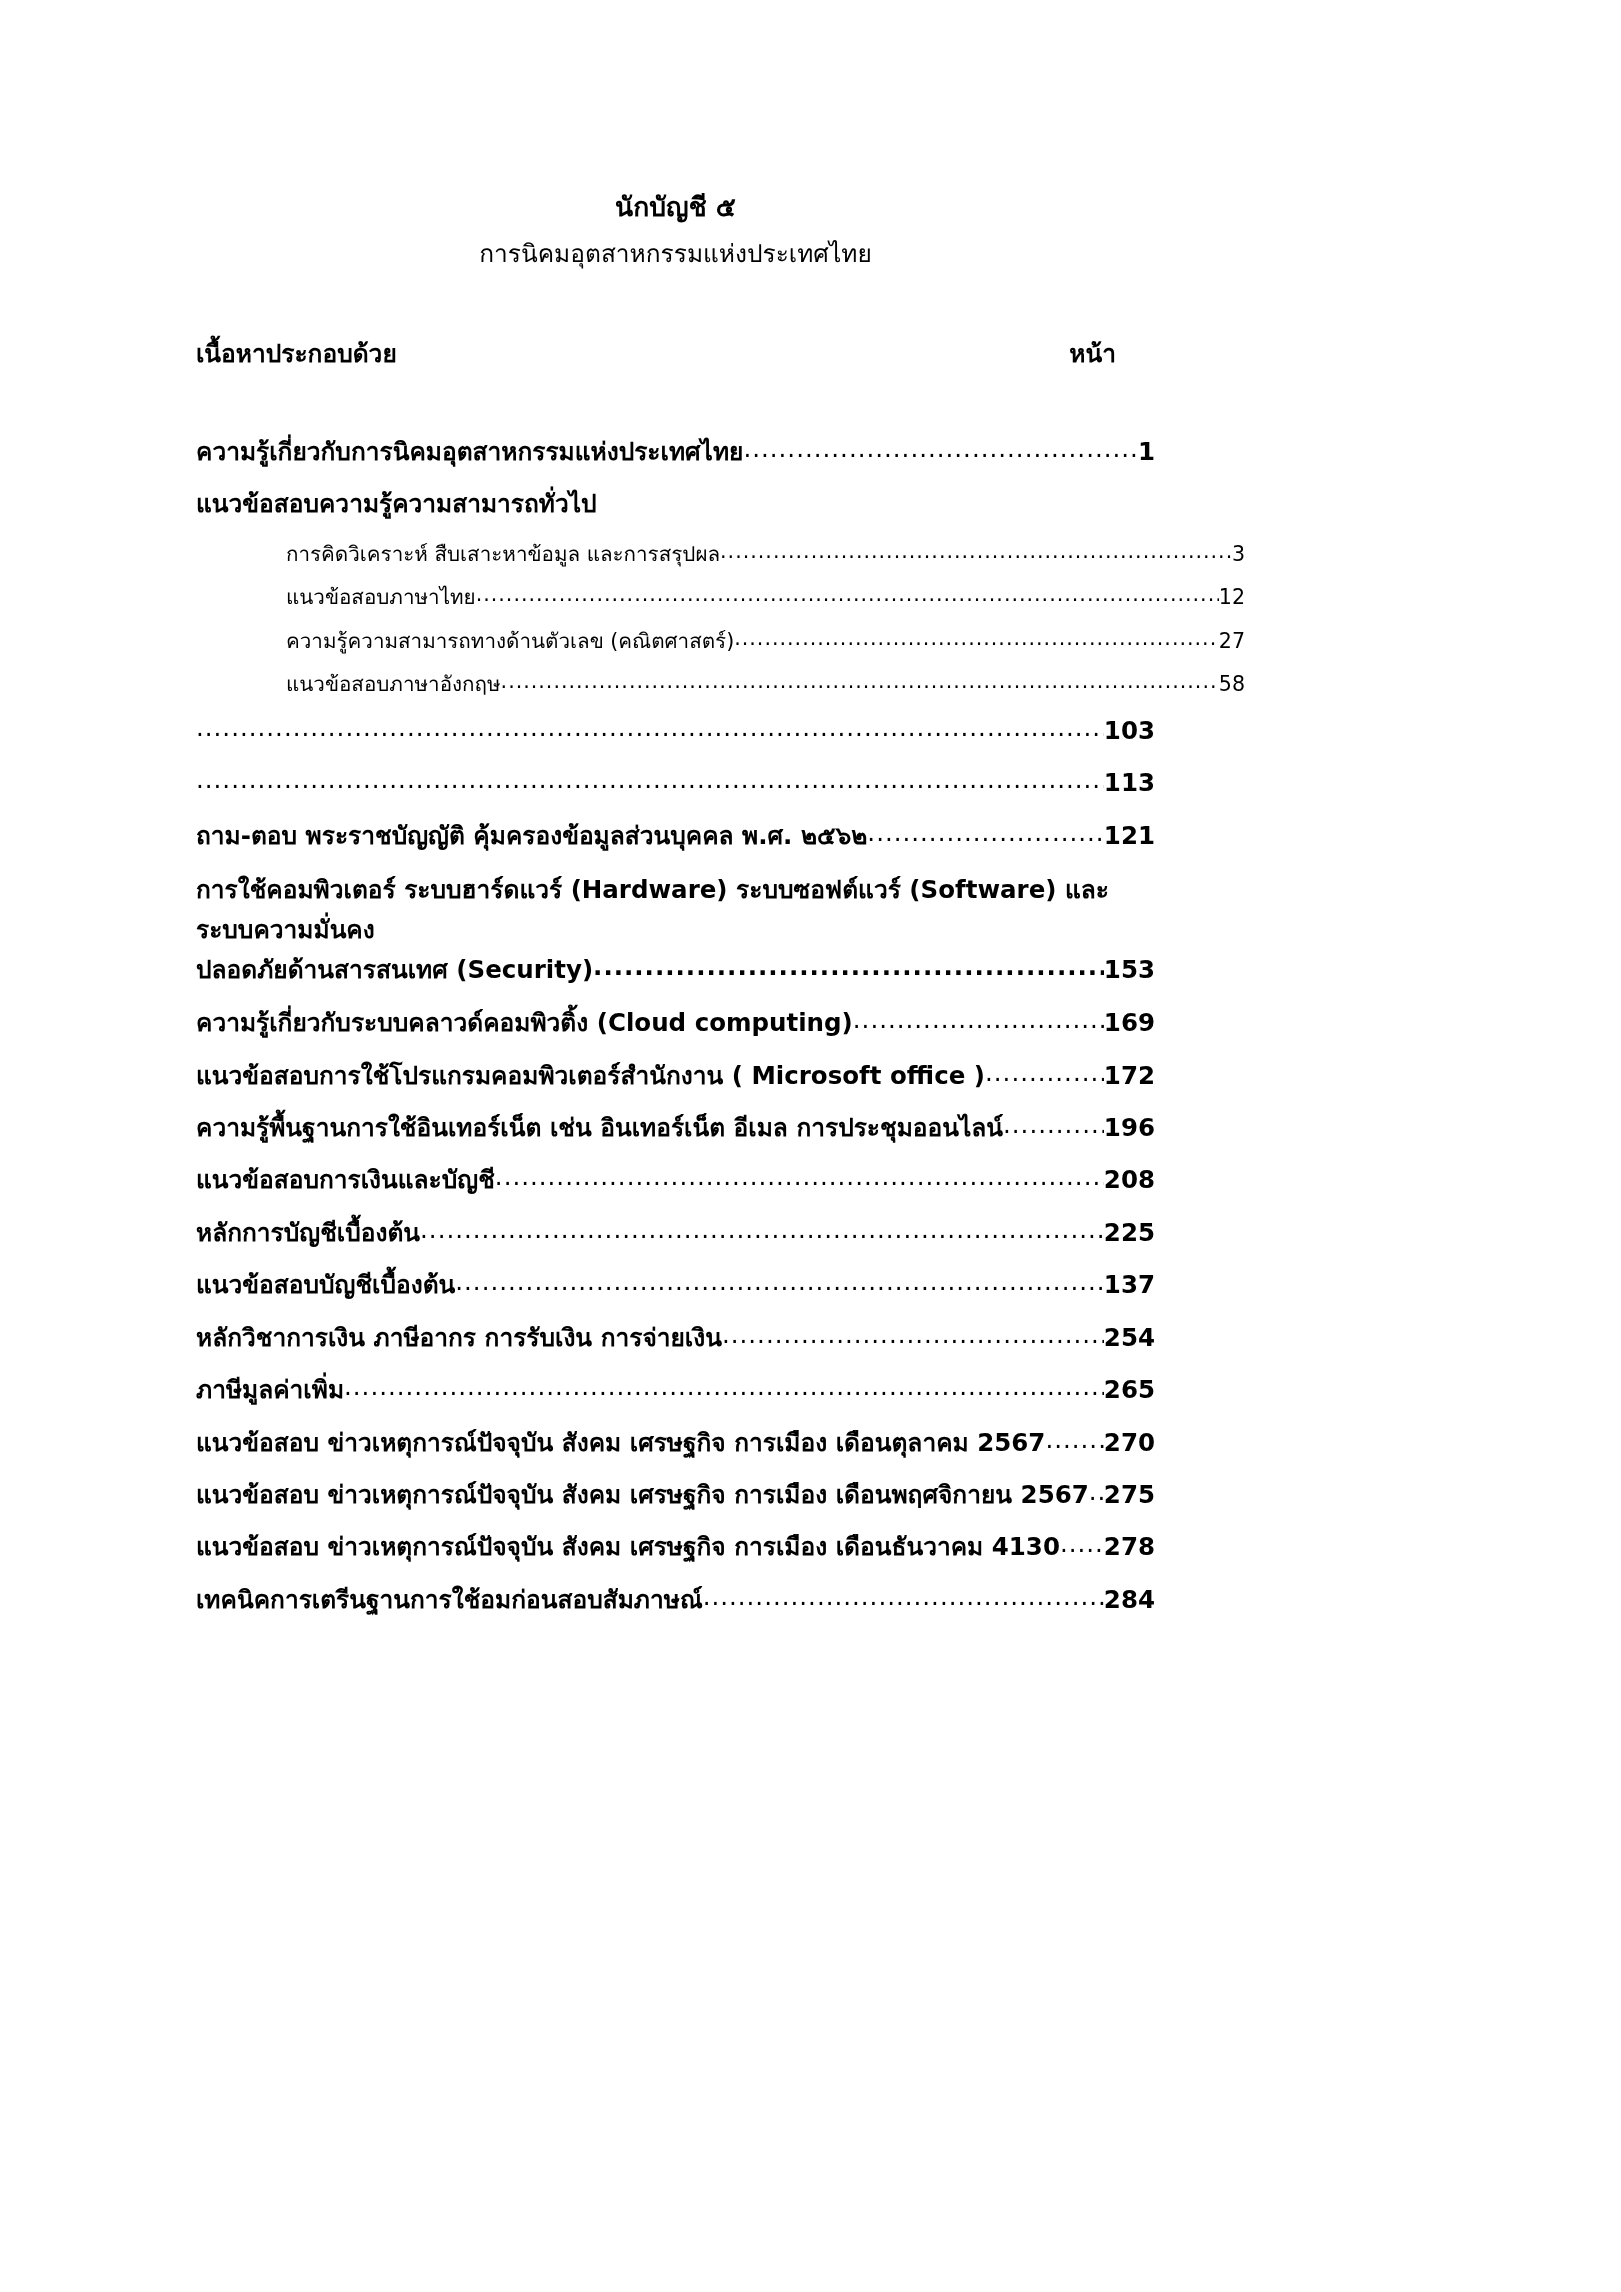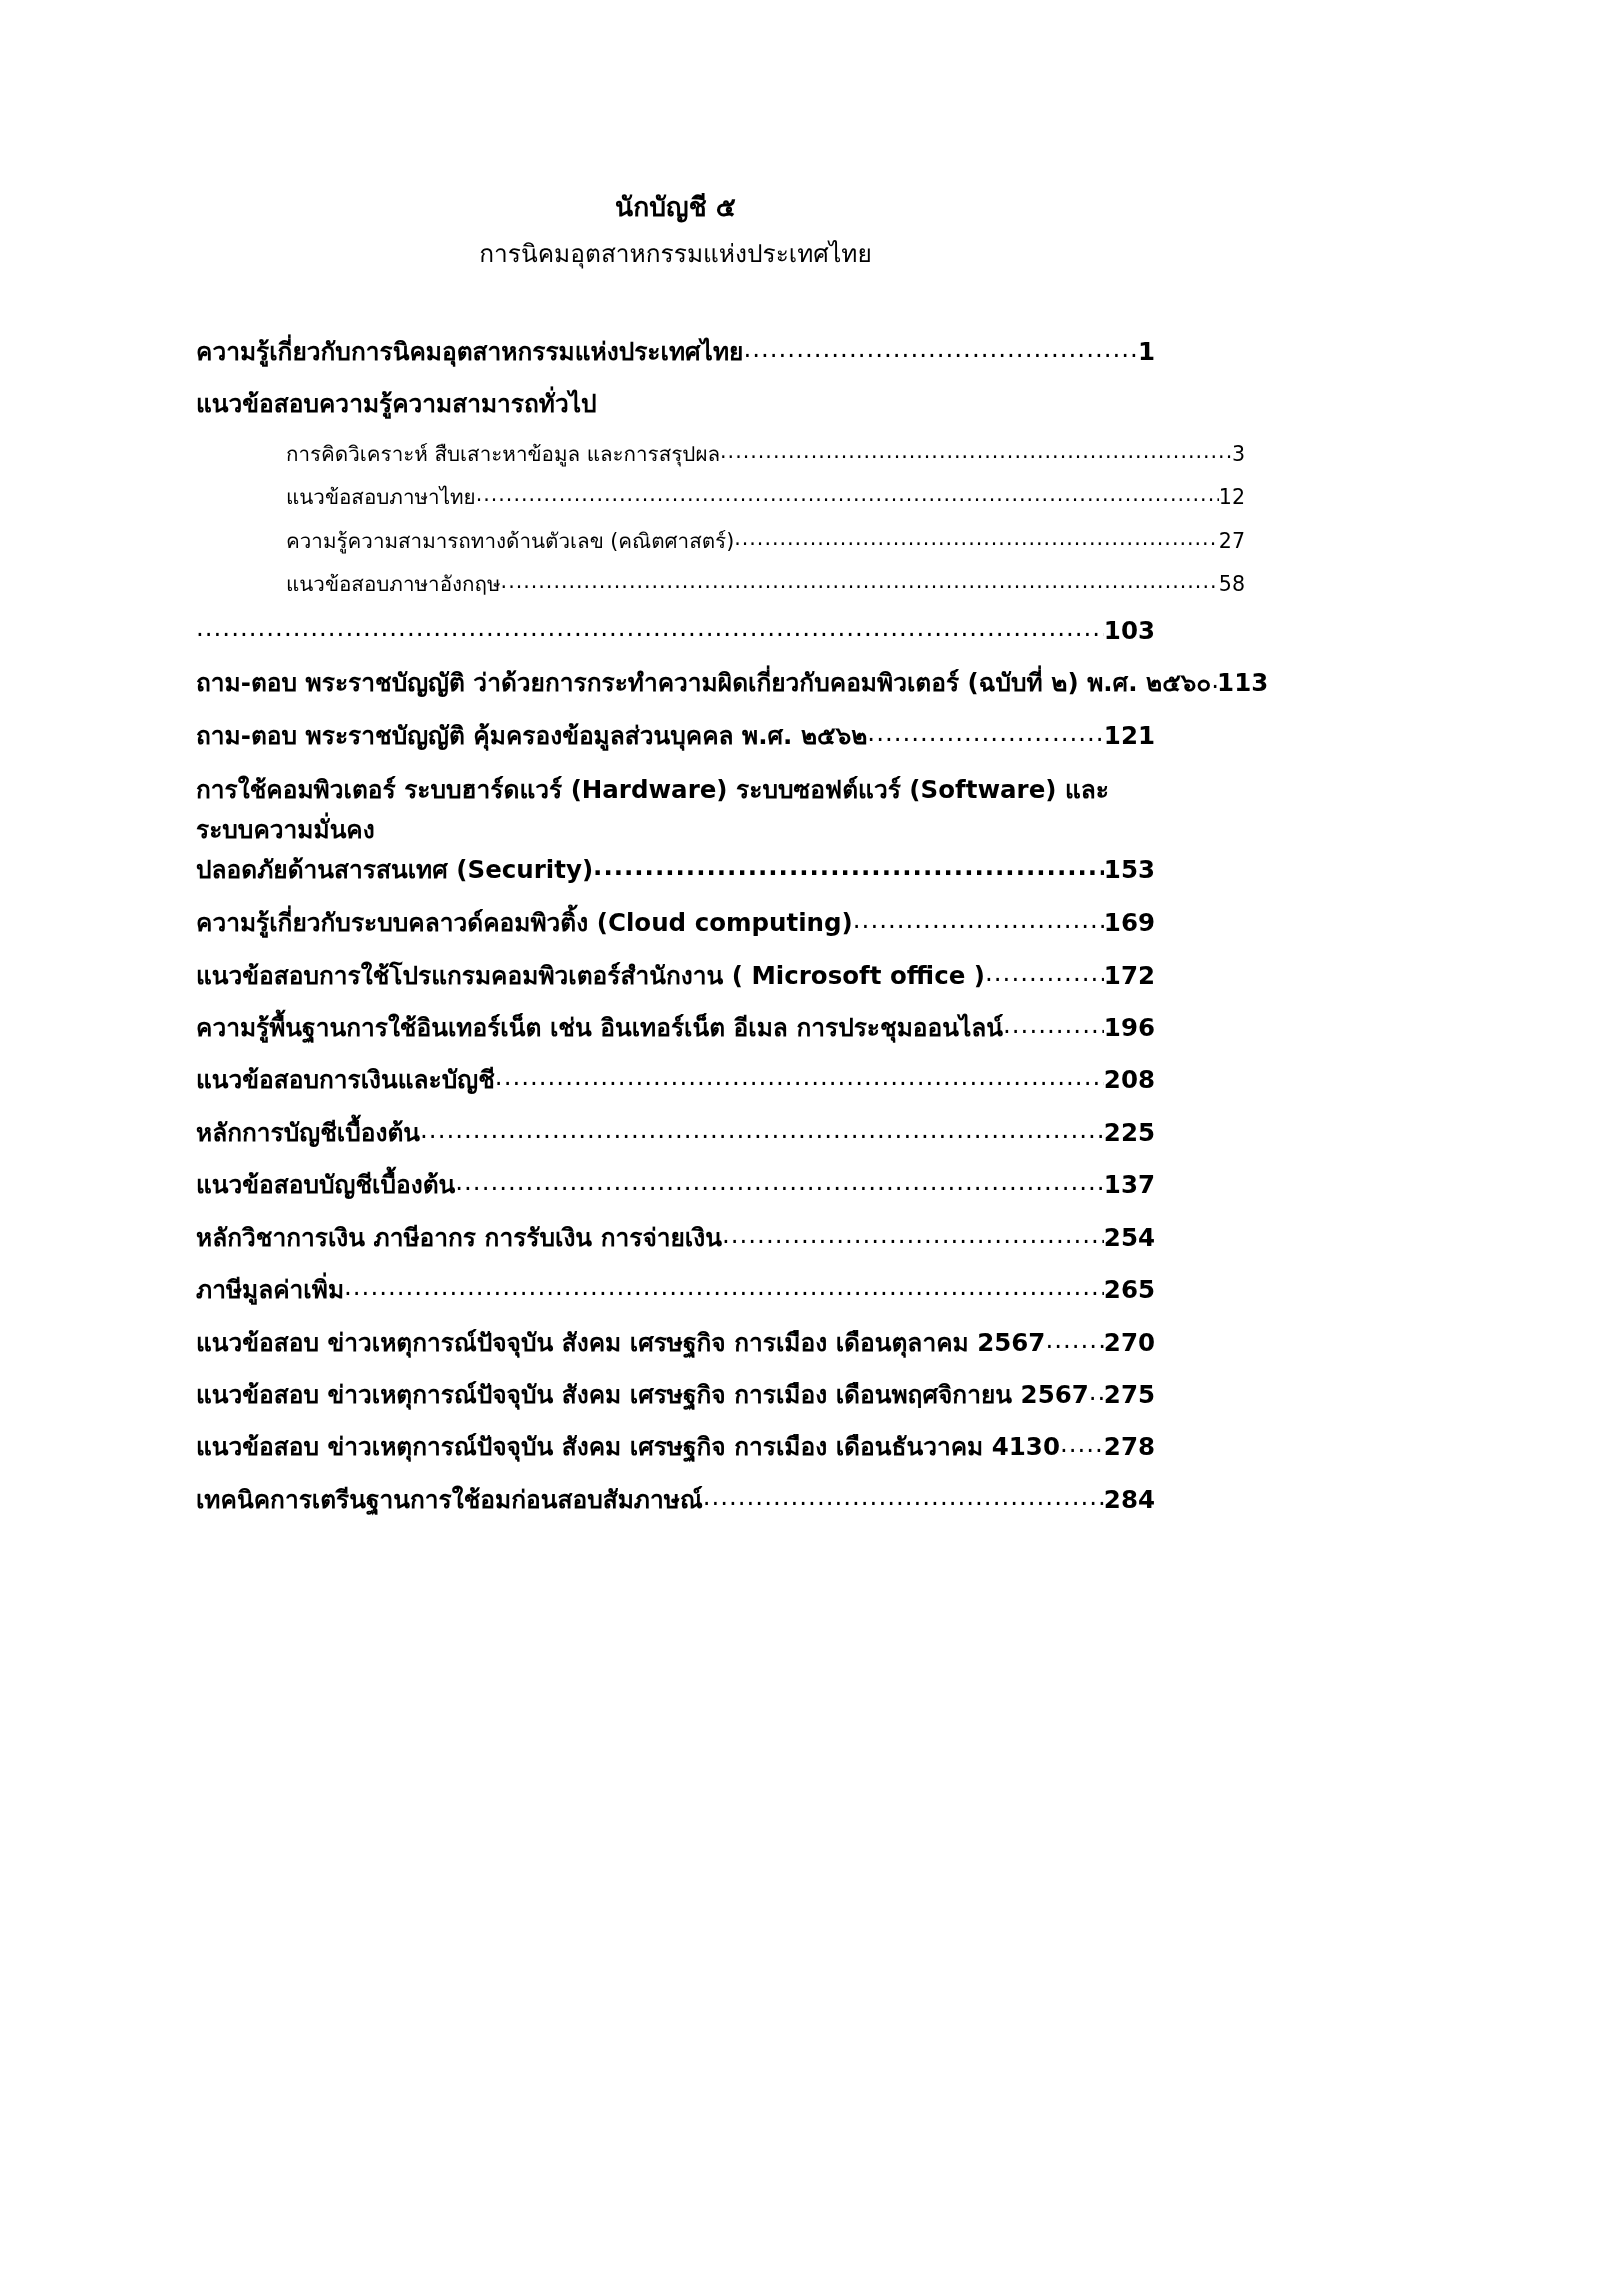--- a/index.html
+++ b/index.html
@@ -109,20 +109,24 @@
 </head>
 <body>
 
 <div class="page">
 
   <div class="title-block">
     <div class="doc-title">นักบัญชี ๕</div>
     <div class="doc-subtitle">การนิคมอุตสาหกรรมแห่งประเทศไทย</div>
   </div>
 
+  <div class="toc-header">
+    <div class="col-left">เนื้อหาประกอบด้วย</div>
+    <div class="col-right">หน้า</div>
+  </div>
 
   <div class="toc" id="toc">
       <div class="entry">
         <span class="label">ความรู้เกี่ยวกับการนิคมอุตสาหกรรมแห่งประเทศไทย</span>
         <span class="dots">...........................................................................................................................................................................................................................</span>
         <span class="page-num">1</span>
       </div>
       <div class="entry">
         <span class="label">แนวข้อสอบความรู้ความสามารถทั่วไป</span>
       </div>
@@ -144,21 +148,20 @@
       <div class="entry sub">
         <span class="label">แนวข้อสอบภาษาอังกฤษ</span>
         <span class="dots">...........................................................................................................................................................................................................................</span>
         <span class="page-num">58</span>
       </div>
       <div class="entry">
         <span class="dots">...........................................................................................................................................................................................................................</span>
         <span class="page-num">103</span>
       </div>
       <div class="entry">
-        <span class="label">ถาม-ตอบ พระราชบัญญัติ ว่าด้วยการกระทำความผิดเกี่ยวกับคอมพิวเตอร์ (ฉบับที่ ๒)  พ.ศ. ๒๕๖๐</span>
         <span class="dots">...........................................................................................................................................................................................................................</span>
         <span class="page-num">113</span>
       </div>
       <div class="entry">
         <span class="label">ถาม-ตอบ พระราชบัญญัติ คุ้มครองข้อมูลส่วนบุคคล พ.ศ. ๒๕๖๒</span>
         <span class="dots">...........................................................................................................................................................................................................................</span>
         <span class="page-num">121</span>
       </div>
       <div class="entry-multiline">
         <span class="first-line">การใช้คอมพิวเตอร์ ระบบฮาร์ดแวร์ (Hardware) ระบบซอฟต์แวร์ (Software) และระบบความมั่นคง</span>

